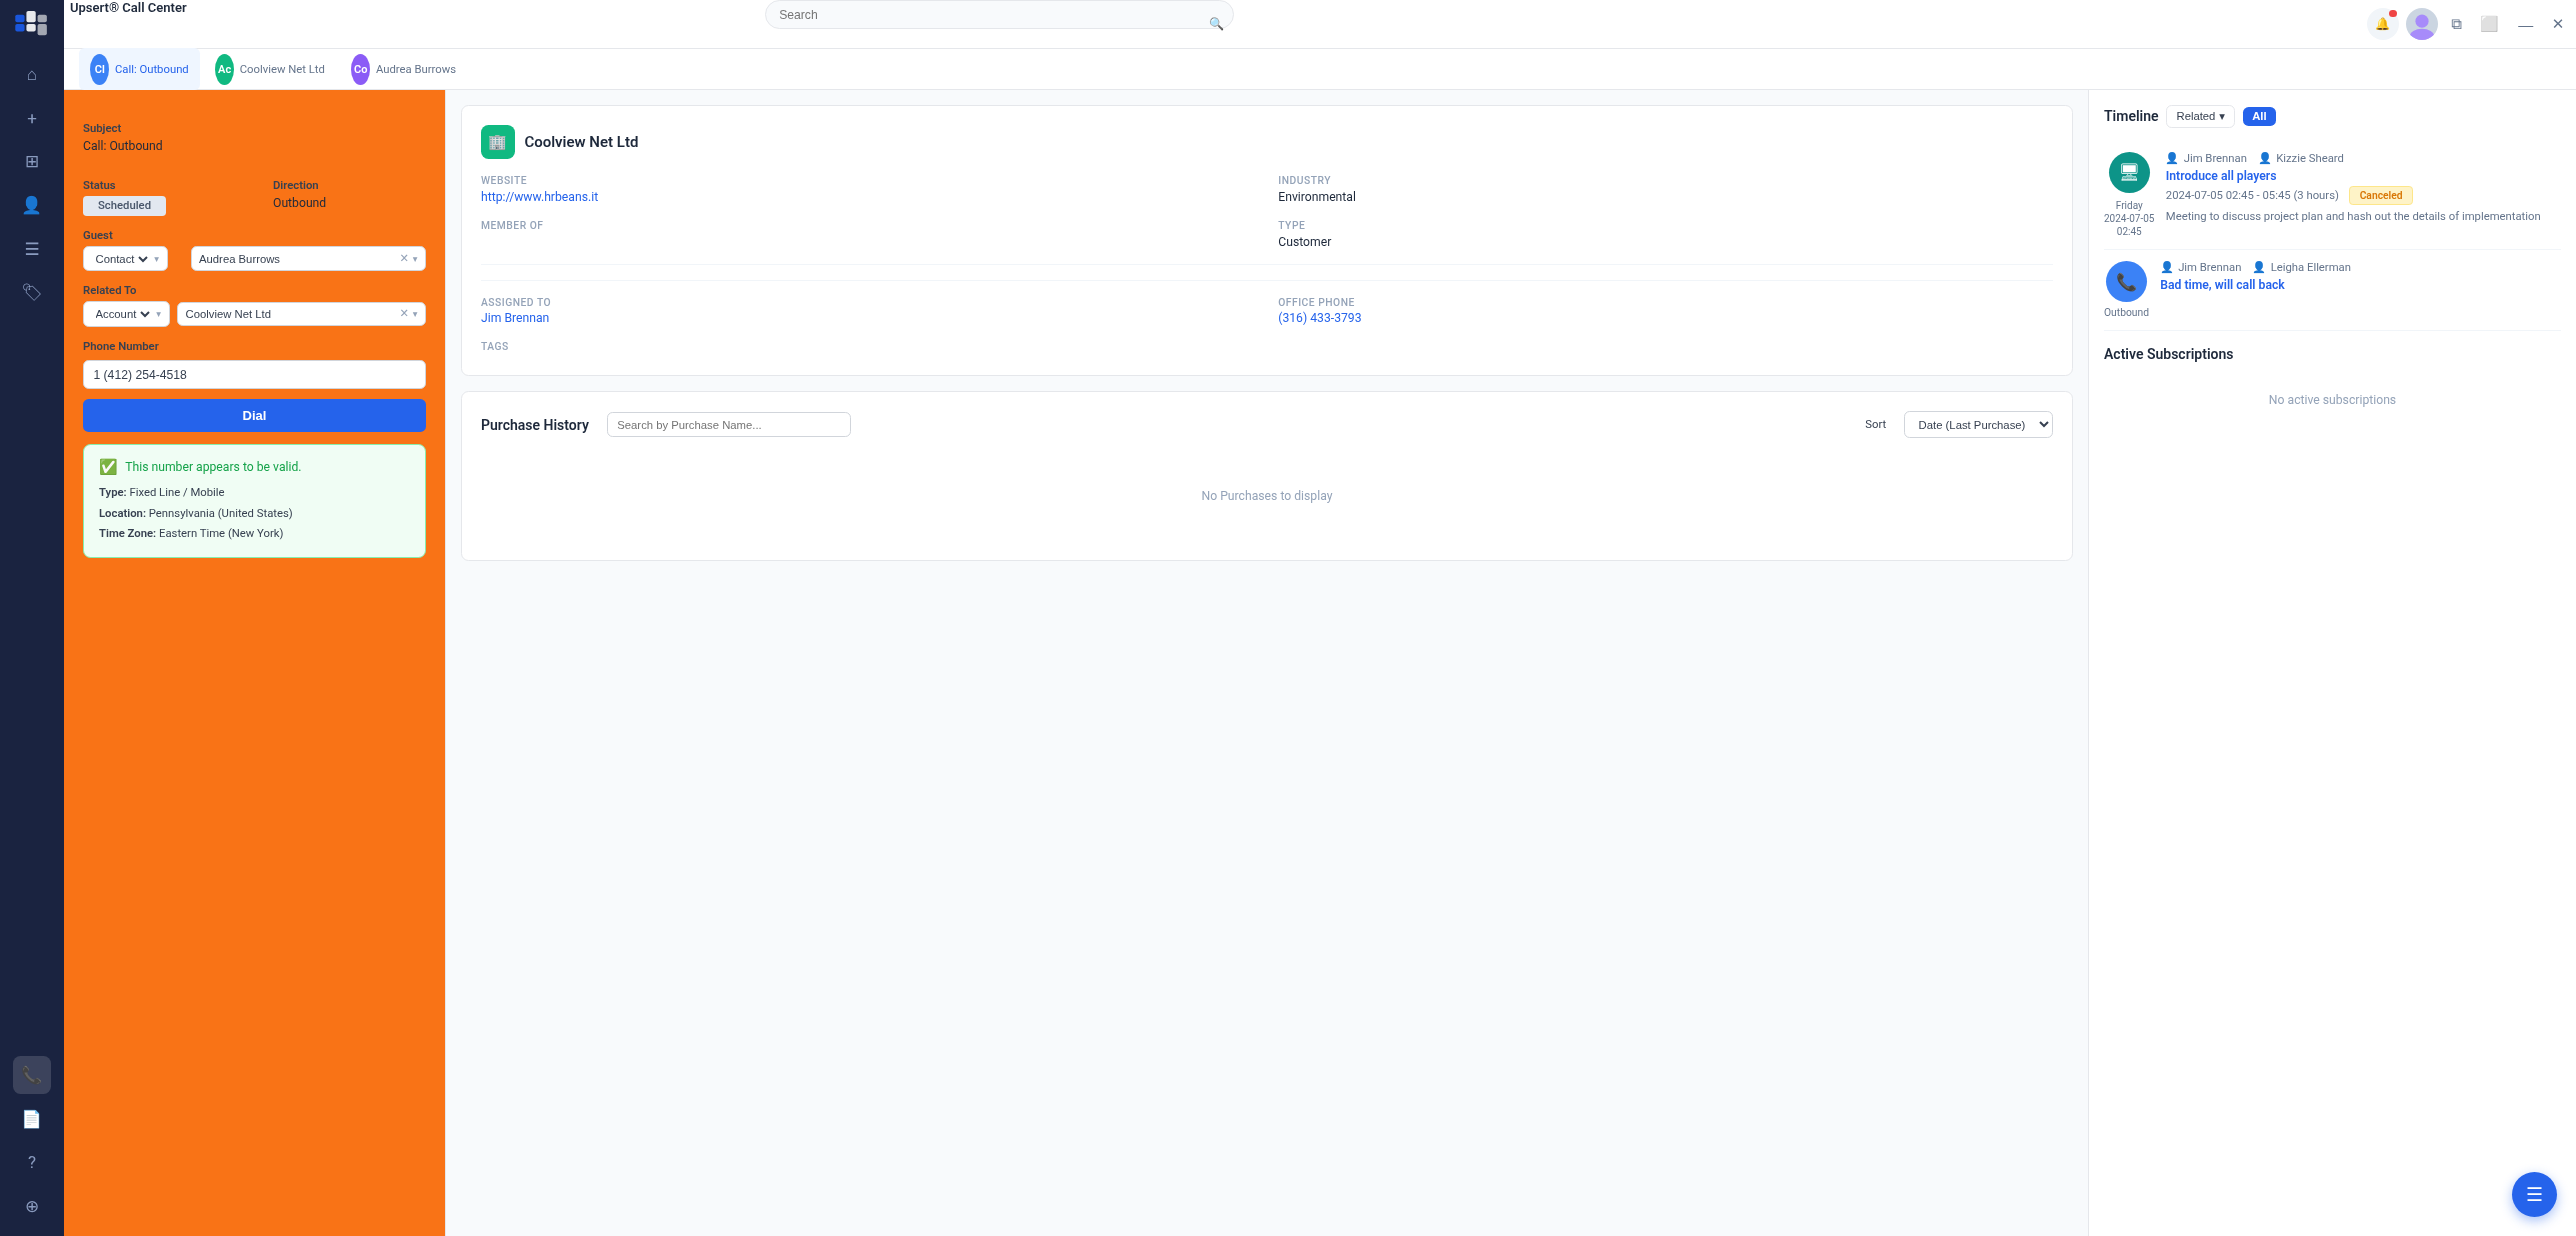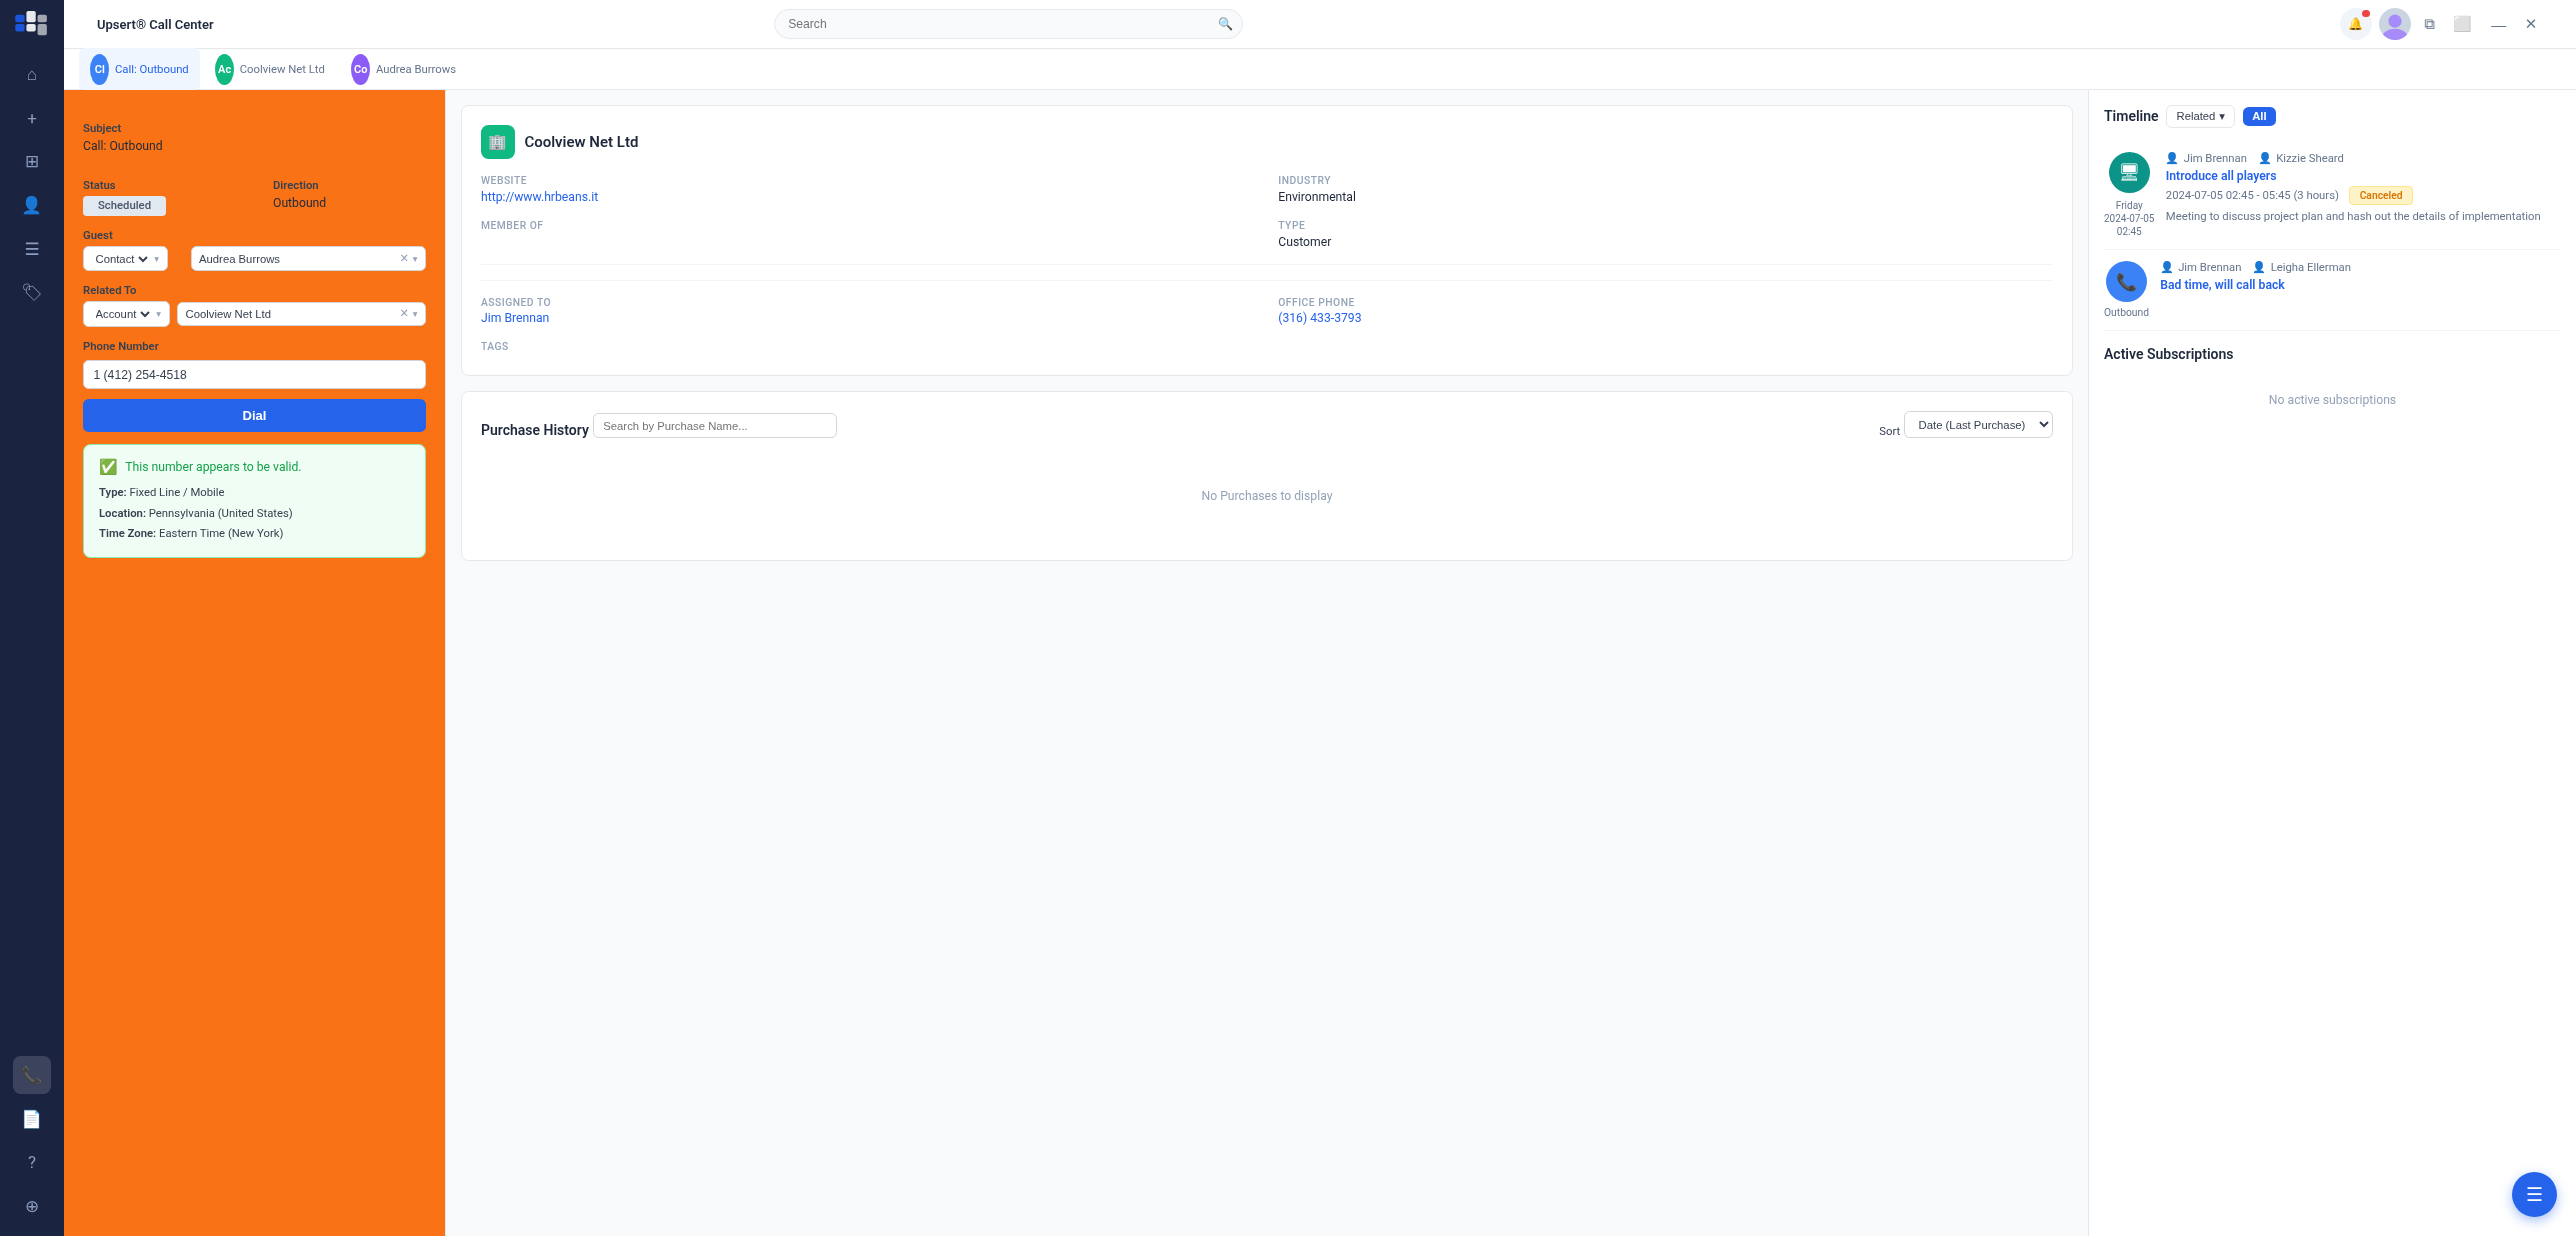--- a/index.html
+++ b/index.html
@@ -10,21 +10,21 @@
     .sidebar-logo { color: white; margin-bottom: 9.4px; }
     .sidebar-icon { width: 38px; height: 38px; display: flex; align-items: center; justify-content: center; border-radius: 7.5px; color: #8a9bbf; cursor: pointer; font-size: 17px; }
     .sidebar-icon.active { background: rgba(255,255,255,0.15); color: white; }
     .sidebar-spacer { flex: 1; }
     .sidebar-bottom { display: flex; flex-direction: column; align-items: center; gap: 5.6px; }
 
     
     .main-container { display: flex; flex: 1; flex-direction: column; overflow: hidden; }
 
     
-    .topbar { background: white; border-bottom: 0.9px solid #e5e7eb; display: flex; align-items: center; padding: 0 33px; height: 49px; gap: 9.4px; flex-shrink: 0; }
+    .topbar { background: white; border-bottom: 0.9px solid #e5e7eb; display: flex; padding: 0 6px; height: 49px; gap: 9.4px; flex-shrink: 0; }
     .topbar-title { font-size: 13px; font-weight: 600; color: #1e293b; margin-right: 7.5px; }
     .search-bar { flex: 1; max-width: 469px; position: relative; margin: 0 auto; }
     .search-bar input { width: 100%; padding: 6.6px 34px 6.6px 13px; border: 0.9px solid #e5e7eb; border-radius: 19px; font-size: 12.2px; color: #64748b; background: #f8fafc; }
     .search-icon-wrap { position: absolute; right: 9.4px; top: 50%; transform: translateY(-50%); color: #94a3b8; }
     .topbar-actions { display: flex; align-items: center; gap: 7.5px; margin-left: auto; }
     .topbar-btn { background: none; border: none; cursor: pointer; color: #64748b; font-size: 15px; padding: 5.6px; border-radius: 5.6px; }
     .avatar { width: 32px; height: 32px; border-radius: 50%; background: #cbd5e1; overflow: hidden; display: flex; align-items: center; justify-content: center; }
 
     
     .tab-bar { background: white; border-bottom: 0.9px solid #e5e7eb; display: flex; align-items: center; padding: 0 15px; height: 41px; gap: 3.8px; flex-shrink: 0; }
@@ -70,21 +70,21 @@
     .card-icon { width: 34px; height: 34px; border-radius: 7.5px; background: #10b981; display: flex; align-items: center; justify-content: center; color: white; font-size: 15px; }
     .card-title { font-size: 15px; font-weight: 600; color: #1e293b; }
     .grid-2 { display: grid; grid-template-columns: 1fr 1fr; gap: 15px 22.5px; }
     .field-group { display: flex; flex-direction: column; gap: 2.8px; }
     .field-group .label { font-size: 10.3px; color: #94a3b8; font-weight: 500; text-transform: uppercase; letter-spacing: 0.5px; }
     .field-group .value { font-size: 12.2px; color: #1e293b; }
     .field-group .value.link { color: #2563eb; text-decoration: none; cursor: pointer; }
     .divider { border: none; border-top: 0.9px solid #f1f5f9; margin: 15px 0; }
 
     
-    .purchase-header { display: flex; align-items: flex-end; gap: 4px; margin-bottom: 13px; }
+    .purchase-header { display: flex; align-items: center; gap: 18px; margin-bottom: 13px; }
     .purchase-title { font-size: 14px; font-weight: 600; color: #1e293b; }
     .purchase-search { flex: 1; border: 0.9px solid #d1d5db; border-radius: 5.6px; padding: 5.6px 9.4px; font-size: 11.3px; color: #374151; max-width: 244px; }
     .sort-label { font-size: 11.3px; color: #374151; margin-left: auto; }
     .sort-select { border: 0.9px solid #d1d5db; border-radius: 5.6px; padding: 5.6px 9.4px; font-size: 11.3px; color: #374151; background: white; cursor: pointer; }
     .empty-message { text-align: center; color: #94a3b8; font-size: 12.2px; padding: 38px 0; }
 
     
     .right-panel { width: 488px; background: white; border-left: 0.9px solid #e5e7eb; overflow-y: auto; padding: 15px; flex-shrink: 0; display: flex; flex-direction: column; gap: 15px; }
 
     

